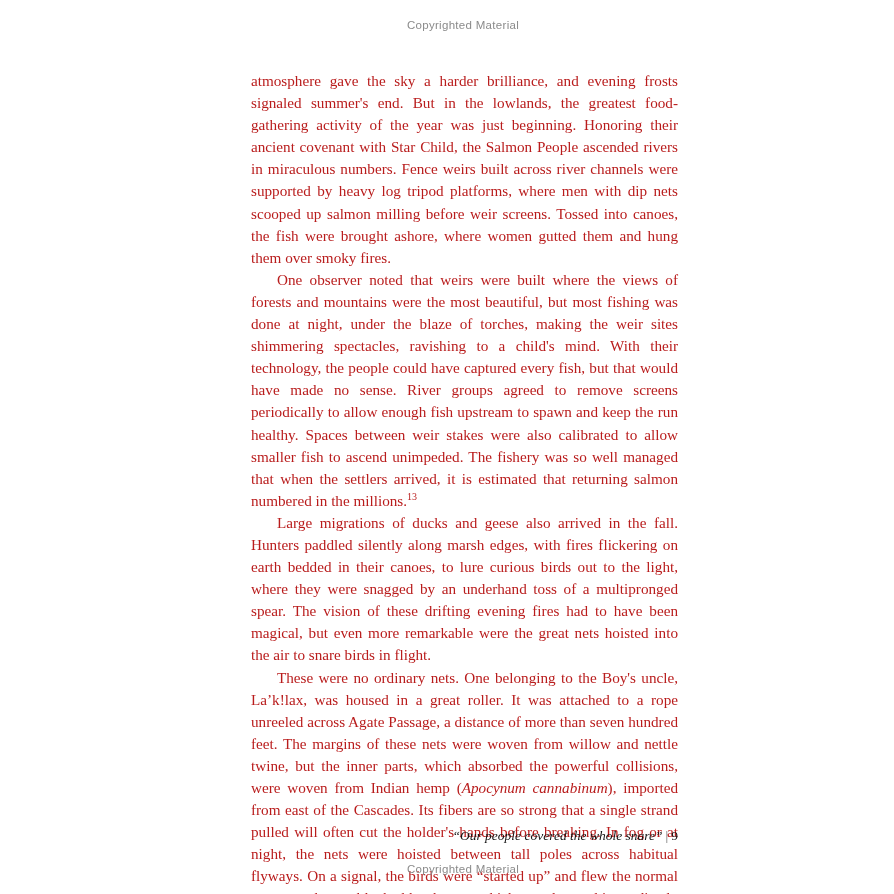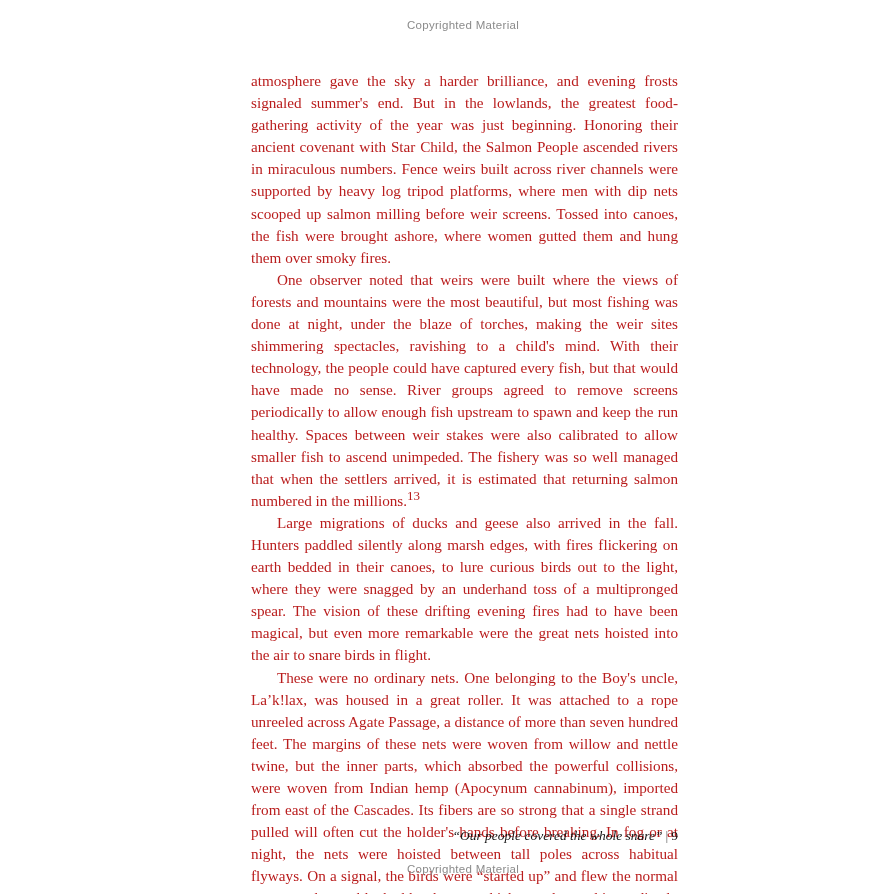--- a/index.html
+++ b/index.html
@@ -46,23 +46,23 @@
     font-size: 15.2px;
     line-height: 22.1px;
     text-align: justify;
     text-justify: inter-word;
     color: #b91c1c;
     hyphens: manual;
   }
   .para + .para {
     text-indent: 26px;
   }
-  .italic { }
+  .italic { font-style: italic; }
   sup {
-    font-size: 13px;
+    font-size: 10px;
     vertical-align: super;
     line-height: 0;
   }
   .footer {
     position: absolute;
     left: 235px;
     top: 828px;
     width: 427px;
     text-align: right;
     font-size: 13.5px;

